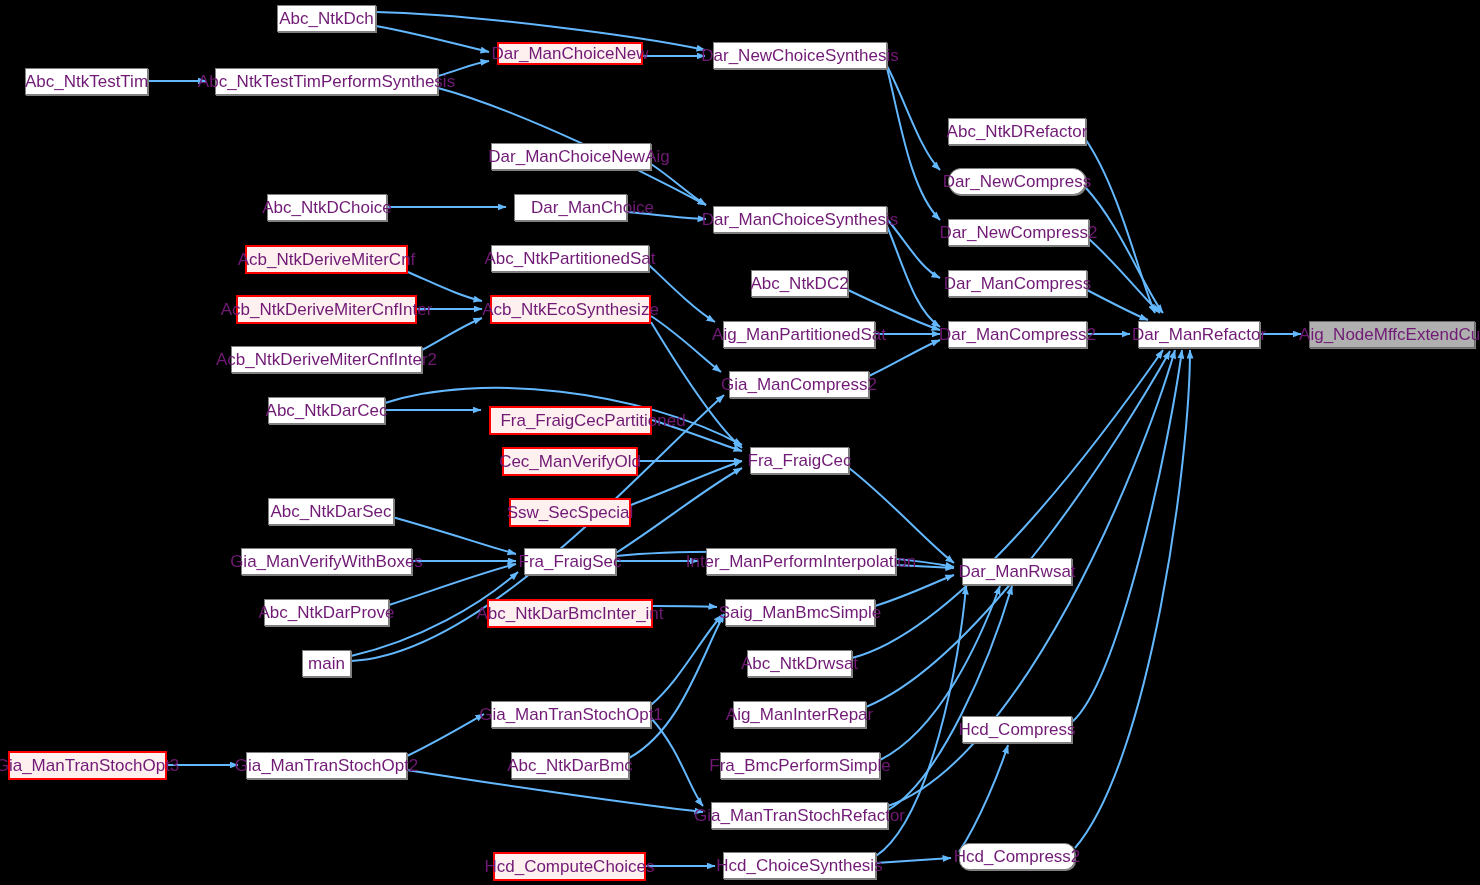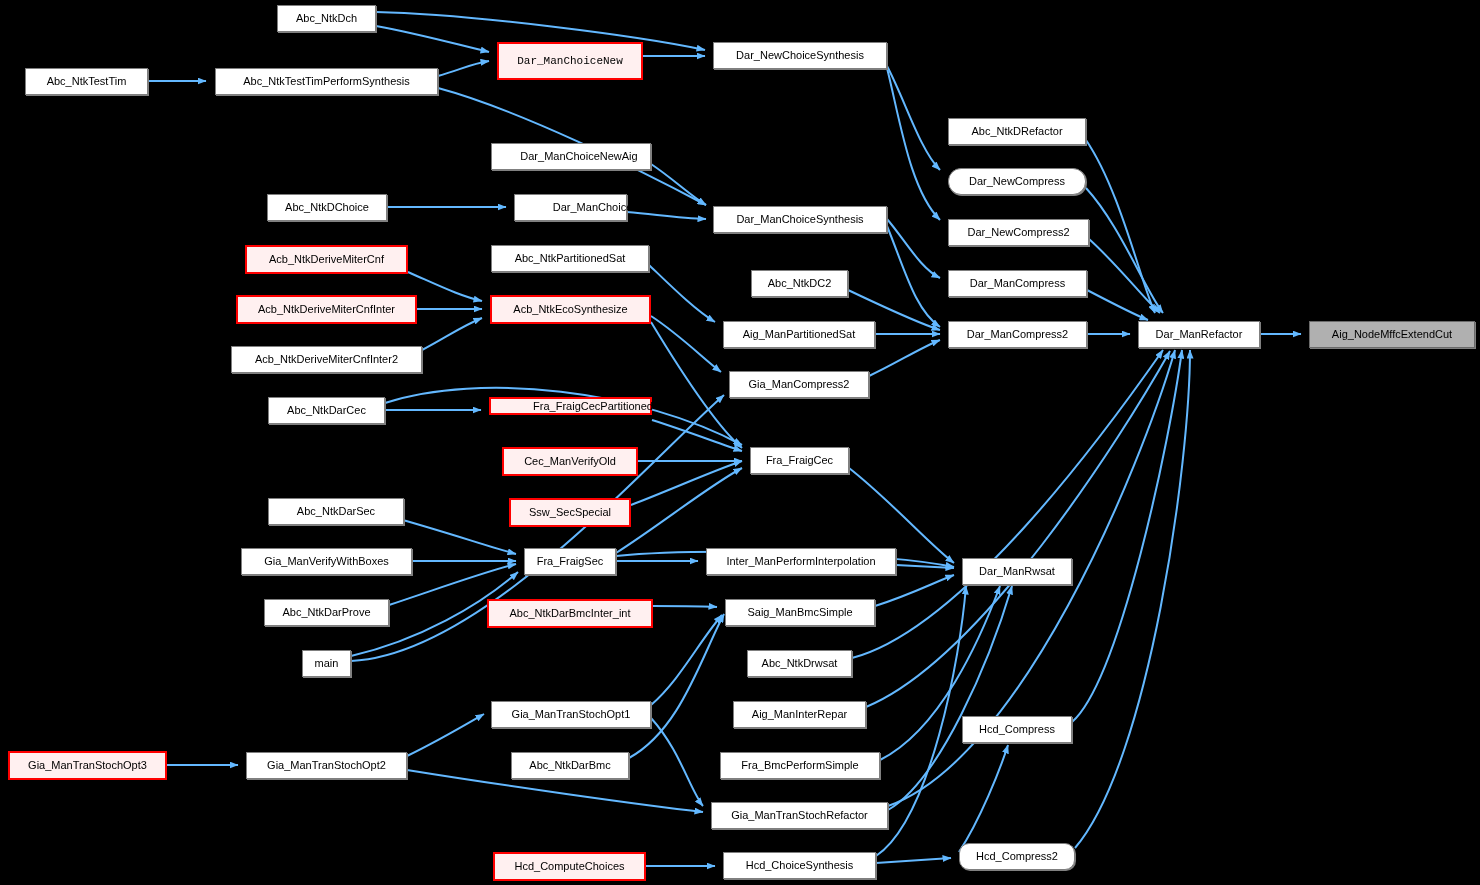--- a/index.html
+++ b/index.html
@@ -1,21 +1,21 @@
 <!DOCTYPE html>
 <html><head>
 <meta charset="utf-8">
 <style>
   html,body{margin:0;padding:0;background:#000;}
   #canvas{position:relative;width:1480px;height:885px;background:#000;
           font-family:"Liberation Sans",sans-serif;overflow:hidden;}
   svg.edges{position:absolute;left:0;top:0;width:1480px;height:885px;pointer-events:none;}
   .node{position:absolute;box-sizing:border-box;display:flex;align-items:center;
         justify-content:center;white-space:nowrap;
-        font-size:11px;color:#000000;line-height:1;}
+        font-size:17px;color:#701a75;line-height:1;}
   .node.plain{background:#fff;border:1px solid #7f7f7f;
         box-shadow:1px 1px 0 0 #808080;}
   .node.red{background:#fff0f0;border:2px solid #ff0000;}
   .node.gray{background:#b0b0b0;border:1px solid #6b6b6b;
         box-shadow:1px 1px 0 0 #808080;}
   .node span{pointer-events:none;}
 </style>
 </head>
 <body>
 
@@ -94,21 +94,21 @@
   <div id="node-layer">
       <div class="node plain" style="left: 277px; top: 5px; width: 99px; height: 27px;">
         <span>Abc_NtkDch</span>
       </div>
       <div class="node plain" style="left: 25px; top: 68px; width: 123px; height: 27px;">
         <span>Abc_NtkTestTim</span>
       </div>
       <div class="node plain" style="left: 215px; top: 68px; width: 223px; height: 27px; align-items: center;">
         <span>Abc_NtkTestTimPerformSynthesis</span>
       </div>
-      <div class="node red" style="left: 497px; top: 42px; width: 146px; height: 38px; font-family: Liberation Mono, monospace;">
+      <div class="node red" style="left: 497px; top: 42px; width: 146px; height: 23px;">
         <span>Dar_ManChoiceNew</span>
       </div>
       <div class="node plain" style="left: 713px; top: 42px; width: 174px; height: 27px;">
         <span>Dar_NewChoiceSynthesis</span>
       </div>
       <div class="node plain" style="left: 948px; top: 118px; width: 138px; height: 27px;">
         <span>Abc_NtkDRefactor</span>
       </div>
       <div class="node plain" style="left: 948px; top: 168px; width: 138px; height: 27px; border-radius: 13px;">
         <span>Dar_NewCompress</span>
@@ -160,30 +160,30 @@
       </div>
       <div class="node plain" style="left: 723px; top: 321px; width: 152px; height: 27px;">
         <span>Aig_ManPartitionedSat</span>
       </div>
       <div class="node plain" style="left: 729px; top: 371px; width: 140px; height: 27px;">
         <span>Gia_ManCompress2</span>
       </div>
       <div class="node plain" style="left: 268px; top: 397px; width: 117px; height: 27px;">
         <span>Abc_NtkDarCec</span>
       </div>
-      <div class="node red" style="left: 489px; top: 397px; width: 163px; height: 18px; padding-left: 45px;">
+      <div class="node red" style="left: 489px; top: 406px; width: 163px; height: 29px; padding-left: 45px;">
         <span>Fra_FraigCecPartitioned</span>
       </div>
       <div class="node red" style="left: 502px; top: 447px; width: 136px; height: 29px;">
         <span>Cec_ManVerifyOld</span>
       </div>
       <div class="node plain" style="left: 750px; top: 447px; width: 99px; height: 27px;">
         <span>Fra_FraigCec</span>
       </div>
-      <div class="node plain" style="left: 268px; top: 498px; width: 136px; height: 27px;">
+      <div class="node plain" style="left: 268px; top: 498px; width: 126px; height: 27px;">
         <span>Abc_NtkDarSec</span>
       </div>
       <div class="node red" style="left: 509px; top: 498px; width: 122px; height: 29px;">
         <span>Ssw_SecSpecial</span>
       </div>
       <div class="node plain" style="left: 241px; top: 548px; width: 171px; height: 27px;">
         <span>Gia_ManVerifyWithBoxes</span>
       </div>
       <div class="node plain" style="left: 524px; top: 548px; width: 92px; height: 27px;">
         <span>Fra_FraigSec</span>

